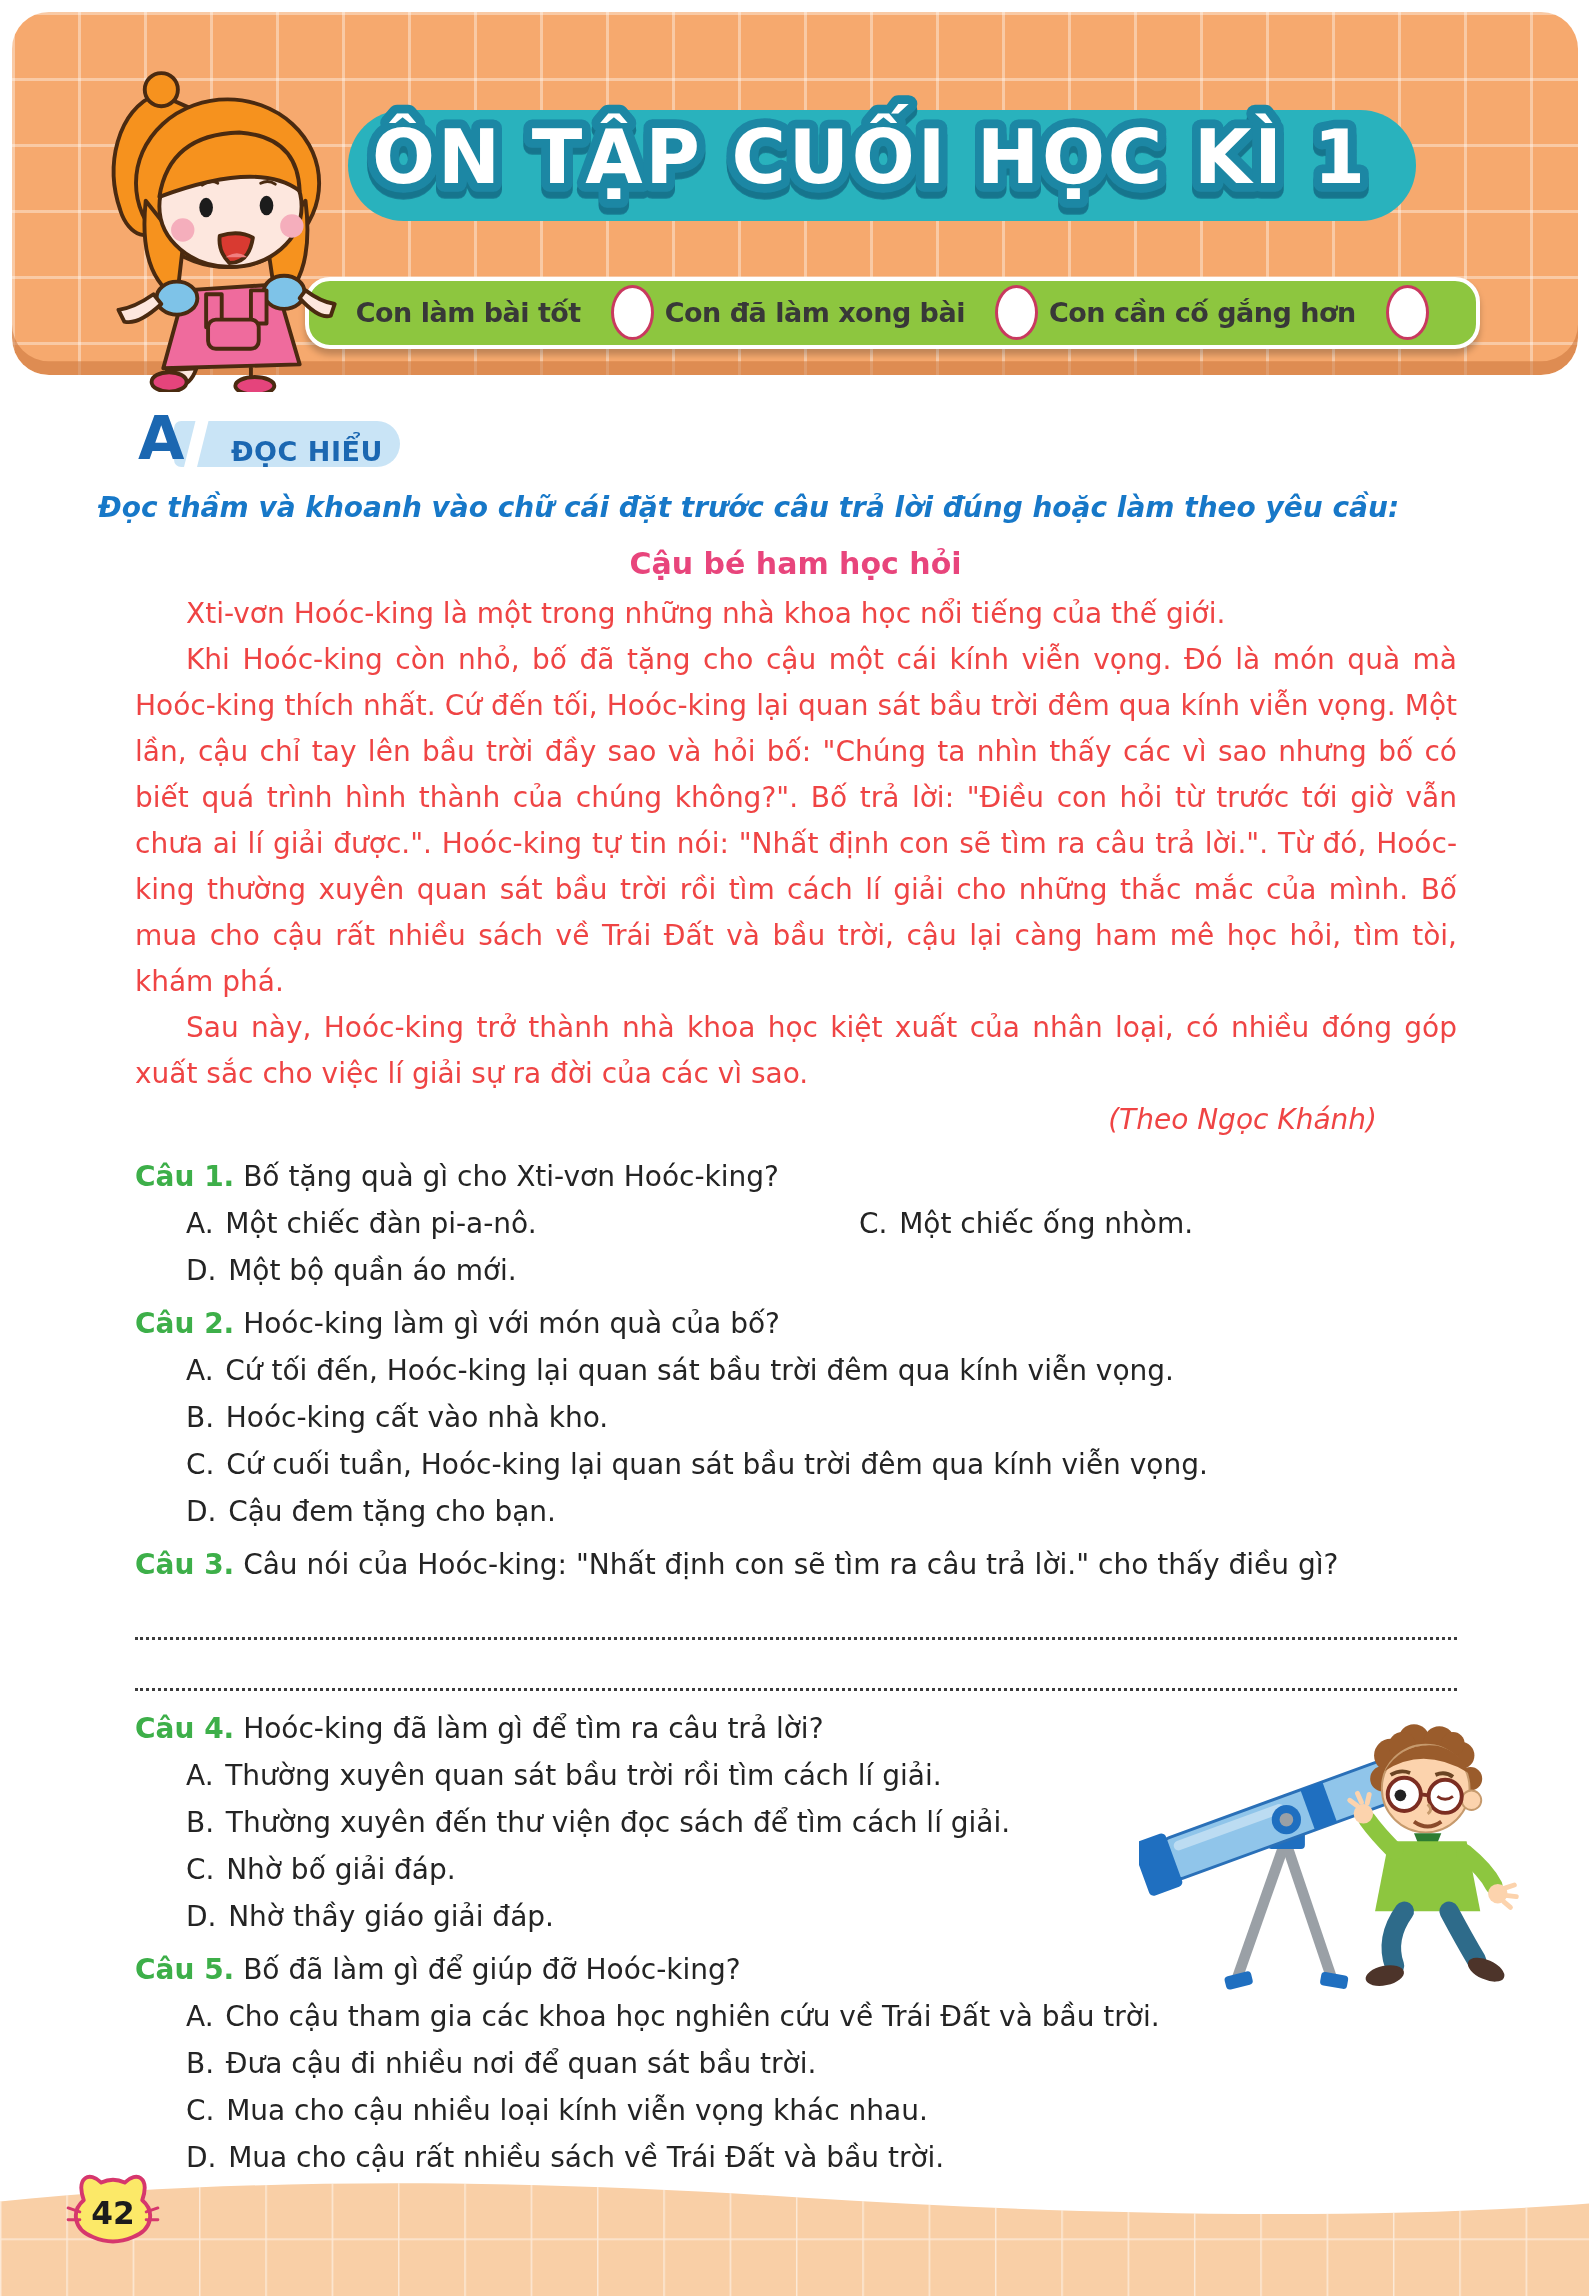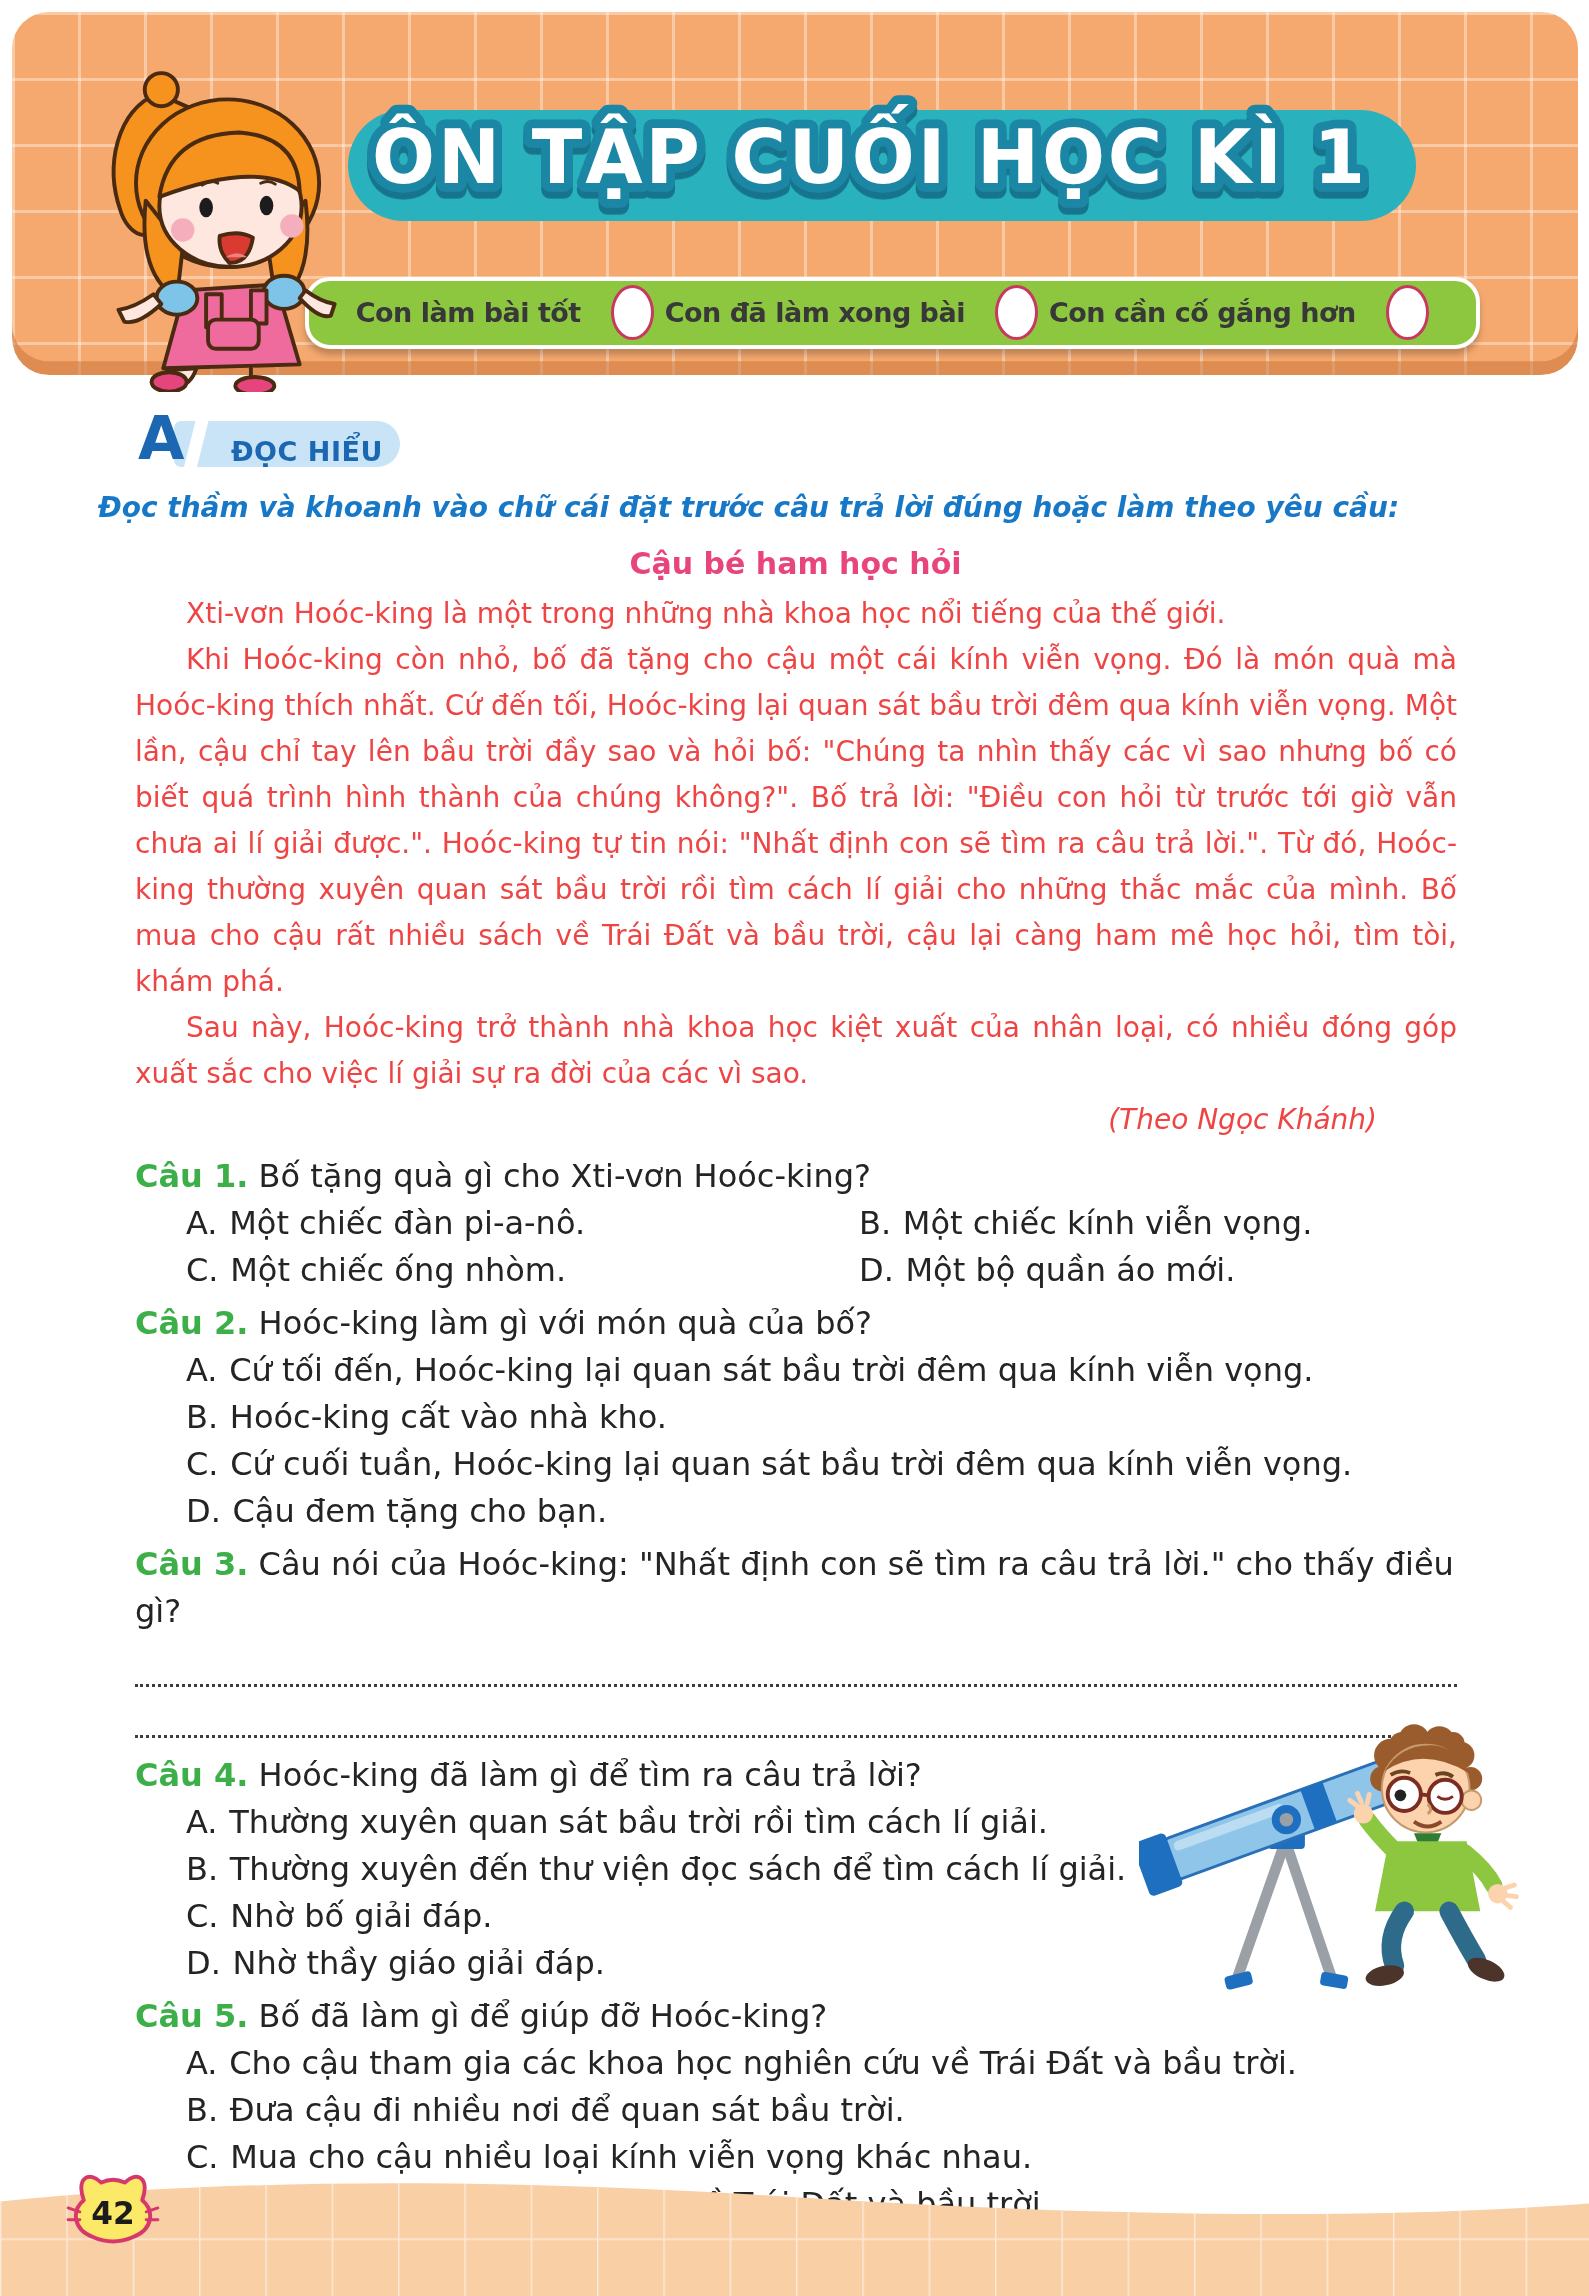--- a/index.html
+++ b/index.html
@@ -55,21 +55,21 @@
     position:absolute;left:98px;top:546px;width:1395px;text-align:center;
     font-size:30px;font-weight:bold;color:#e8457c;
   }
   .passage{
     position:absolute;left:135px;top:591px;width:1322px;
     font-size:28px;line-height:46px;text-align:justify;color:#ef4444;
   }
   .passage p{margin:0;text-indent:51px;}
   .attribution{margin:0;text-align:right;padding-right:80px;font-style:italic;text-indent:0;}
   
-  .questions{position:absolute;left:135px;top:1153px;width:1322px;font-size:32px;line-height:47px;color:#242424;}
+  .questions{position:absolute;left:135px;top:1153px;width:1322px;font-size:28px;line-height:47px;color:#242424;}
   .q-label{color:#3daf49;font-weight:bold;}
   .options{margin-bottom:5.9px;}
   .options.two-col{display:grid;grid-template-columns:673px 1fr;}
   .option{padding-left:51px;line-height:47px;}
   .opt-key{margin-right:11.7px;}
   .answer-line{height:39px;margin-top:9.8px;border-bottom:3.4px dotted #3c3c3c;}
   .q3-gap{margin-bottom:13.7px;}
   
   .telescope{position:absolute;left:1139px;top:1695px;width:400px;height:302px;}
   .footer-wave{position:absolute;left:0;bottom:0;width:1590px;height:119px;z-index:1;}
@@ -156,21 +156,20 @@
       <p>Khi Hoóc-king còn nhỏ, bố đã tặng cho cậu một cái kính viễn vọng. Đó là món quà mà Hoóc-king thích nhất. Cứ đến tối, Hoóc-king lại quan sát bầu trời đêm qua kính viễn vọng. Một lần, cậu chỉ tay lên bầu trời đầy sao và hỏi bố: "Chúng ta nhìn thấy các vì sao nhưng bố có biết quá trình hình thành của chúng không?". Bố trả lời: "Điều con hỏi từ trước tới giờ vẫn chưa ai lí giải được.". Hoóc-king tự tin nói: "Nhất định con sẽ tìm ra câu trả lời.". Từ đó, Hoóc-king thường xuyên quan sát bầu trời rồi tìm cách lí giải cho những thắc mắc của mình. Bố mua cho cậu rất nhiều sách về Trái Đất và bầu trời, cậu lại càng ham mê học hỏi, tìm tòi, khám phá.</p>
       <p>Sau này, Hoóc-king trở thành nhà khoa học kiệt xuất của nhân loại, có nhiều đóng góp xuất sắc cho việc lí giải sự ra đời của các vì sao.</p>
       <p class="attribution">(Theo Ngọc Khánh)</p>
   </div>
 
   <div class="questions">
       <div class="question">
         <div class="q-line"><span class="q-label">Câu 1.</span> <span class="q-text">Bố tặng quà gì cho Xti-vơn Hoóc-king?</span></div>
         <div class="options two-col">
           <div class="option"><span class="opt-key">A.</span><span class="opt-text">Một chiếc đàn pi-a-nô.</span></div>
-          <div class="option"><span class="opt-key">B.</span><span class="opt-text">Một chiếc kính viễn vọng.</span></div>
           <div class="option"><span class="opt-key">C.</span><span class="opt-text">Một chiếc ống nhòm.</span></div>
           <div class="option"><span class="opt-key">D.</span><span class="opt-text">Một bộ quần áo mới.</span></div>
         </div>
       </div>
       <div class="question">
         <div class="q-line"><span class="q-label">Câu 2.</span> <span class="q-text">Hoóc-king làm gì với món quà của bố?</span></div>
         <div class="options">
           <div class="option"><span class="opt-key">A.</span><span class="opt-text">Cứ tối đến, Hoóc-king lại quan sát bầu trời đêm qua kính viễn vọng.</span></div>
           <div class="option"><span class="opt-key">B.</span><span class="opt-text">Hoóc-king cất vào nhà kho.</span></div>
           <div class="option"><span class="opt-key">C.</span><span class="opt-text">Cứ cuối tuần, Hoóc-king lại quan sát bầu trời đêm qua kính viễn vọng.</span></div>

